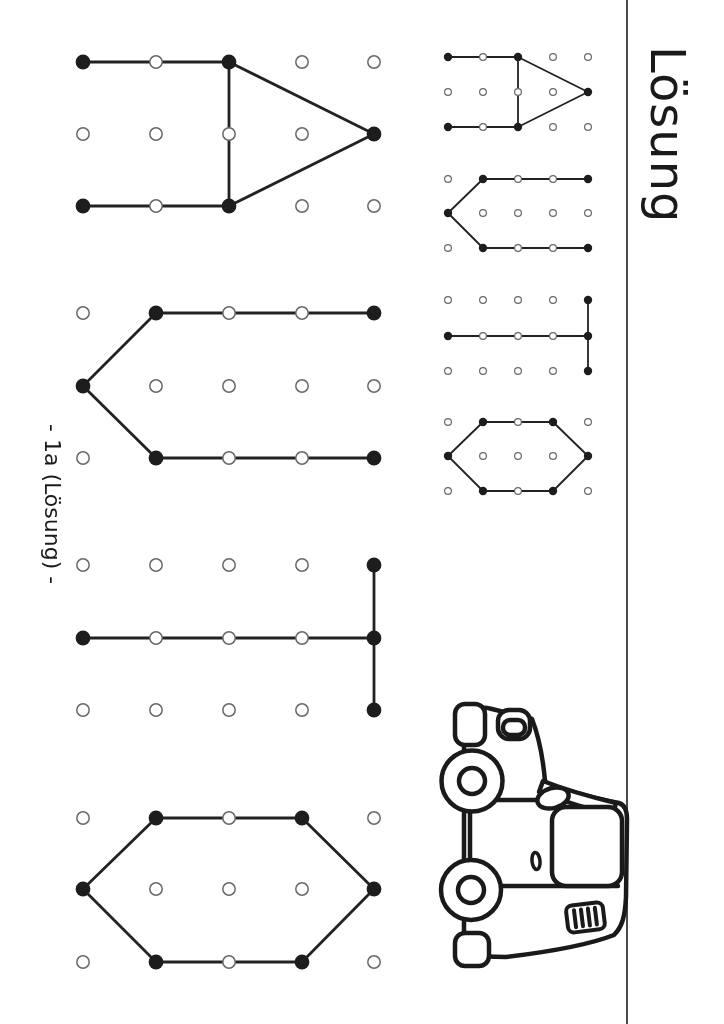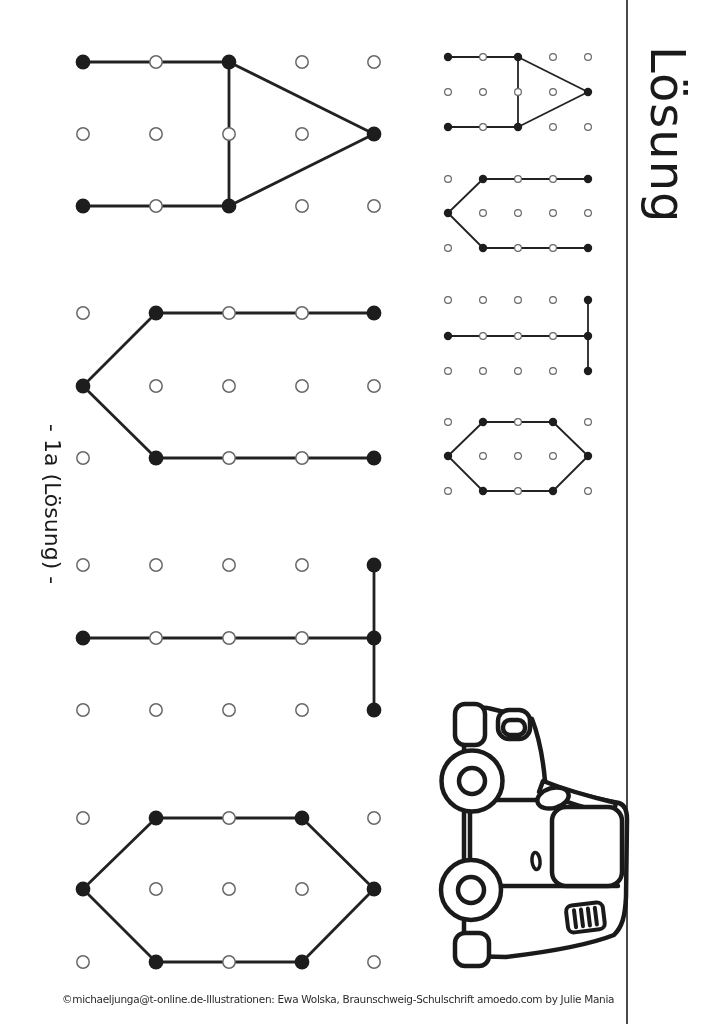--- a/index.html
+++ b/index.html
@@ -243,15 +243,14 @@
       </g>
       <circle cx="36" cy="87" r="30.5"></circle>
       <circle cx="36" cy="87" r="13"></circle>
       <circle cx="35" cy="196" r="30"></circle>
       <circle cx="35" cy="196" r="13"></circle>
       <rect x="19" y="10" width="30" height="41" rx="10"></rect>
       <rect x="19" y="239" width="34" height="33" rx="10"></rect>
     </g>
   </svg>
 
-  <div class="footer">©michaeljunga@t-online.de-Illustrationen: Ewa Wolska, Braunschweig-Schulschrift amoedo.com by Julie Mania</div>
 
 </div>
 
 </body></html>

